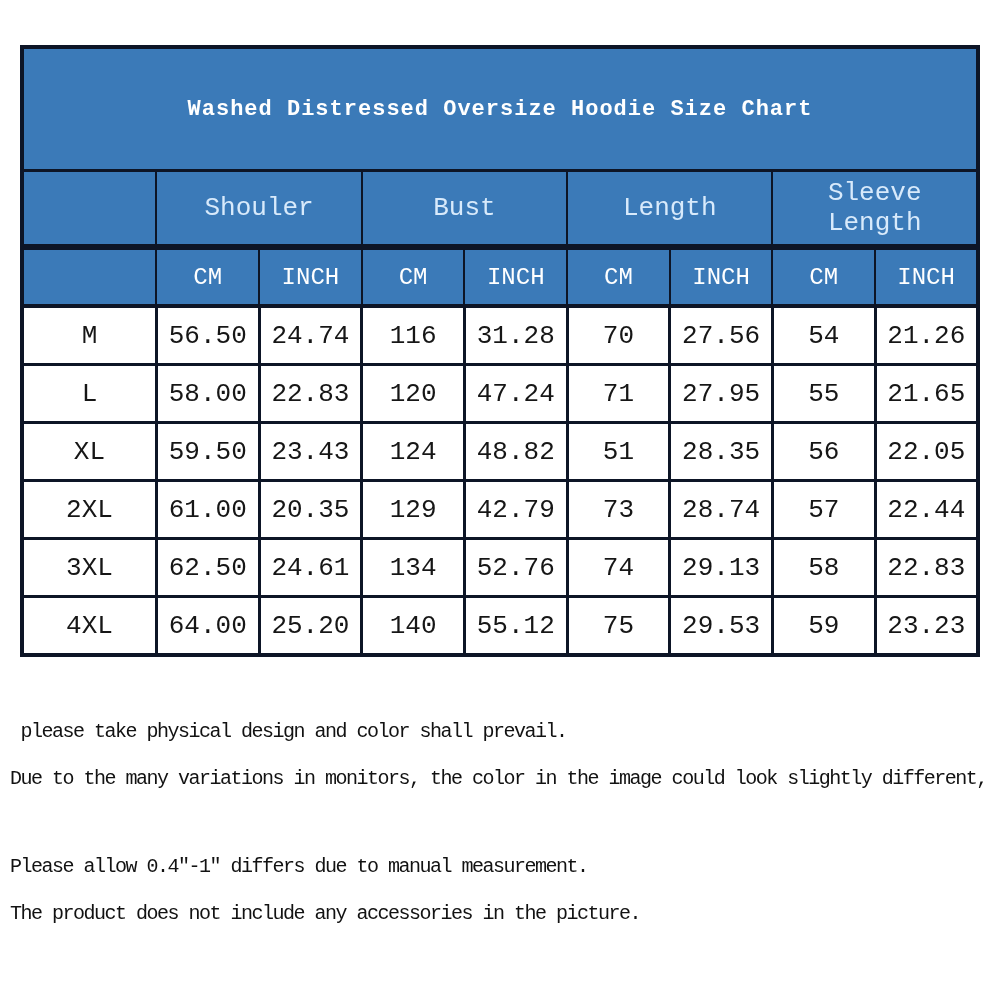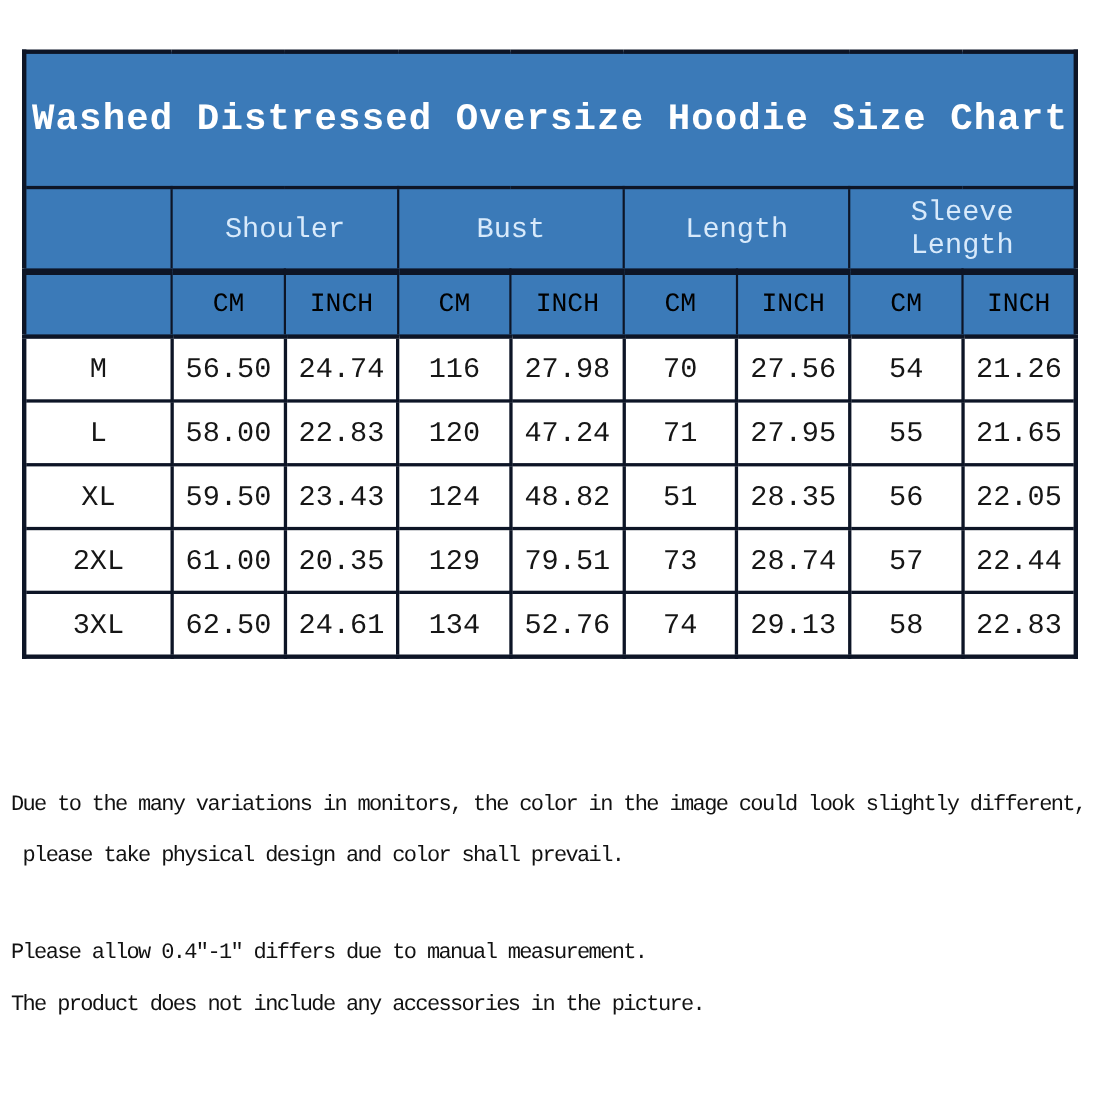--- a/index.html
+++ b/index.html
@@ -20,42 +20,42 @@
     left: 20px;
     top: 45px;
     width: 960px;
     border-collapse: collapse;
     table-layout: fixed;
     border: 4px solid #0d1526;
   }
   .title-row th {
     background: #3b7ab8;
     color: #ffffff;
-    font-size: 34px;
+    font-size: 22px;
     font-weight: bold;
     letter-spacing: 1px;
     height: 118px;
     text-align: center;
     vertical-align: middle;
     border-bottom: 3px solid #0d1526;
   }
   .group-row th {
     background: #3b7ab8;
     color: #d8eafb;
     font-size: 26px;
     font-weight: normal;
     height: 70px;
     text-align: center;
     vertical-align: middle;
     border: 2px solid #0d1526;
     border-bottom: 6px solid #0d1526;
   }
   .unit-row th {
     background: #3b7ab8;
-    color: #000000;
+    color: #ffffff;
     font-size: 24px;
     font-weight: normal;
     height: 52px;
     text-align: center;
     vertical-align: middle;
     border: 2px solid #0d1526;
     border-bottom: 4px solid #0d1526;
   }
   .data-row td {
     background: #ffffff;
@@ -131,21 +131,21 @@
       <th>INCH</th>
       <th>CM</th>
       <th>INCH</th>
     </tr>
 
     <tr class="data-row">
       <td>M</td>
       <td>56.50</td>
       <td>24.74</td>
       <td>116</td>
-      <td>27.98</td>
+      <td>31.28</td>
       <td>70</td>
       <td>27.56</td>
       <td>54</td>
       <td>21.26</td>
     </tr>
 
     <tr class="data-row">
       <td>L</td>
       <td>58.00</td>
       <td>22.83</td>
@@ -167,46 +167,57 @@
       <td>28.35</td>
       <td>56</td>
       <td>22.05</td>
     </tr>
 
     <tr class="data-row">
       <td>2XL</td>
       <td>61.00</td>
       <td>20.35</td>
       <td>129</td>
-      <td>79.51</td>
+      <td>42.79</td>
       <td>73</td>
       <td>28.74</td>
       <td>57</td>
       <td>22.44</td>
     </tr>
 
     <tr class="data-row">
       <td>3XL</td>
       <td>62.50</td>
       <td>24.61</td>
       <td>134</td>
       <td>52.76</td>
       <td>74</td>
       <td>29.13</td>
       <td>58</td>
       <td>22.83</td>
     </tr>
 
+    <tr class="data-row">
+      <td>4XL</td>
+      <td>64.00</td>
+      <td>25.20</td>
+      <td>140</td>
+      <td>55.12</td>
+      <td>75</td>
+      <td>29.53</td>
+      <td>59</td>
+      <td>23.23</td>
+    </tr>
   </tbody>
     </table>
 
   <div class="notes">
     <p class="note note-1">
+      <span class="note-line"> please take physical design and color shall prevail.</span>
       <span class="note-line">Due to the many variations in monitors, the color in the image could look slightly different,</span>
-      <span class="note-line"> please take physical design and color shall prevail.</span>
     </p>
     <p class="note note-2">
       <span class="note-line">Please allow 0.4"-1" differs due to manual measurement.</span>
       <span class="note-line">The product does not include any accessories in the picture.</span>
     </p>
   </div>
 
 </div>
 
 </body></html>

